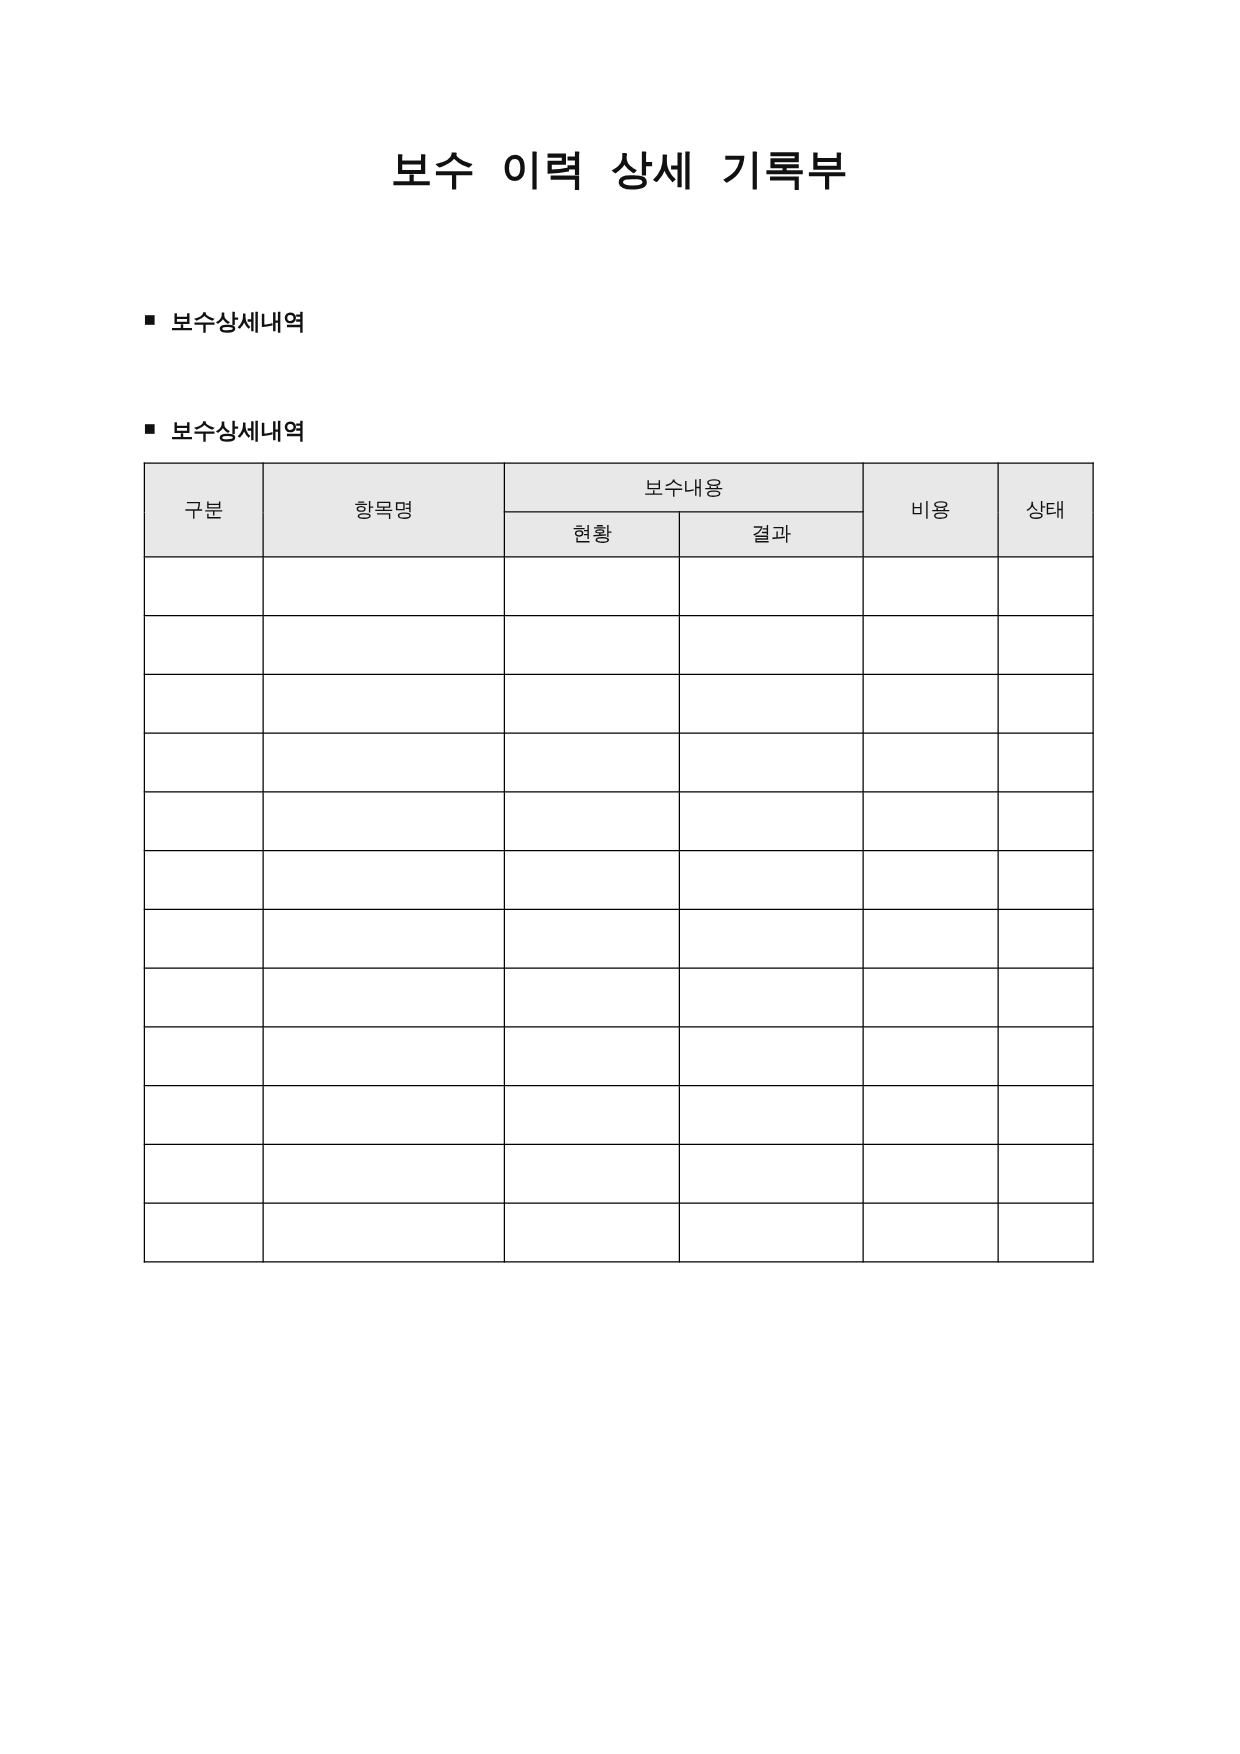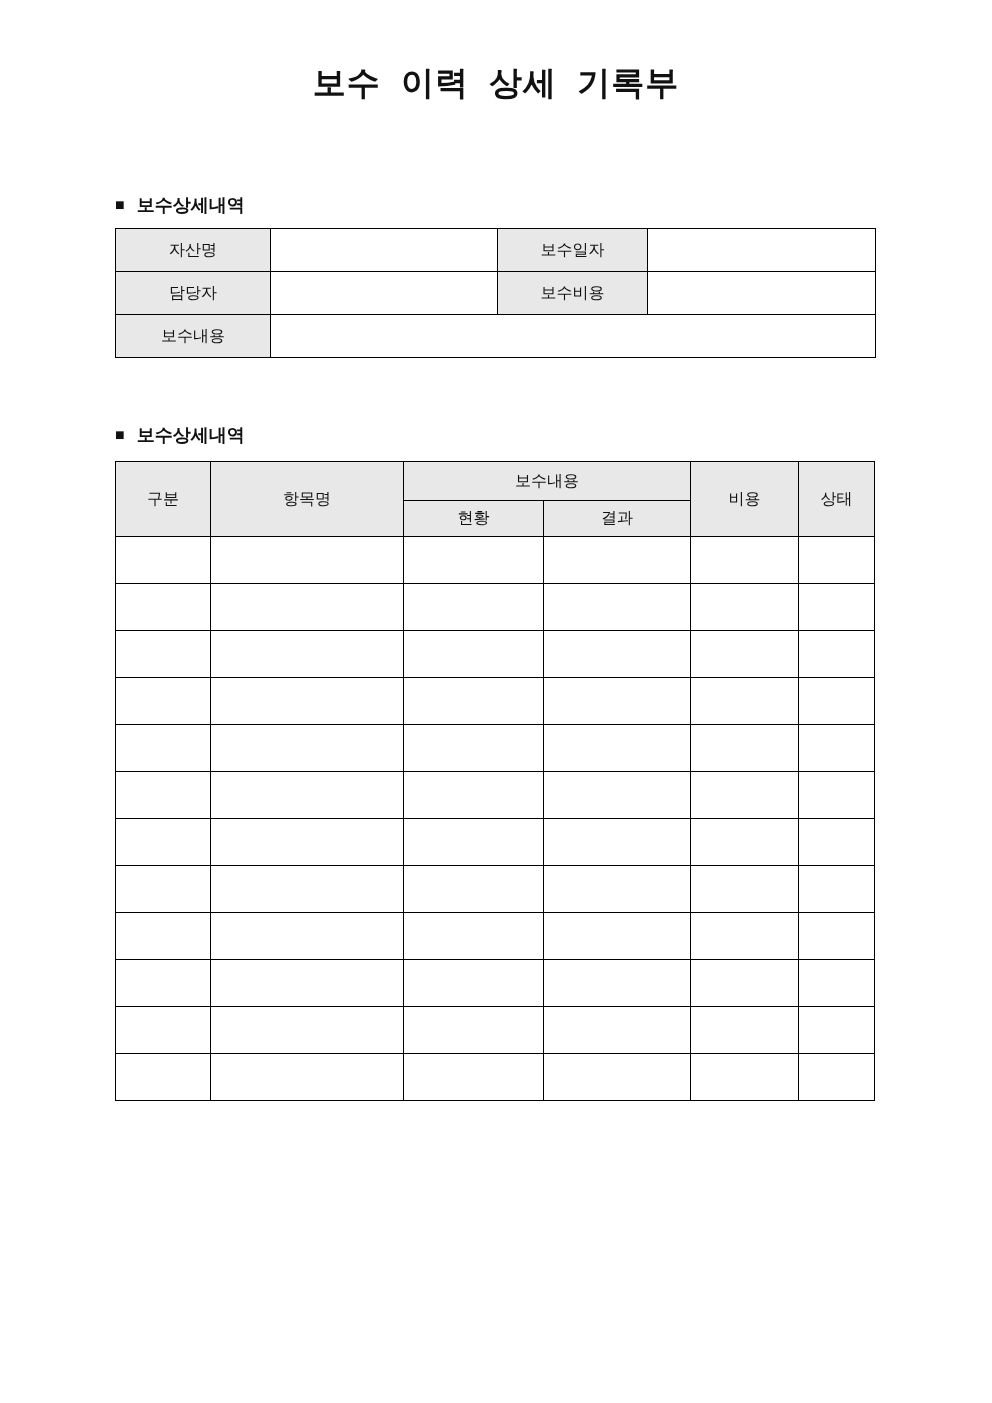--- a/index.html
+++ b/index.html
@@ -9,21 +9,21 @@
     width: 992px;
     height: 1403px;
     margin: 0 auto;
     background: #ffffff;
     font-family: "Liberation Sans", "DejaVu Sans", sans-serif;
     color: #111111;
     overflow: hidden;
   }
   .doc-title {
     margin: 0;
-    padding-top: 63px;
+    padding-top: 115px;
     text-align: center;
     font-size: 33px;
     line-height: 40px;
     font-weight: bold;
     letter-spacing: 1px;
     word-spacing: 10px;
     color: #111111;
   }
   .section-heading {
     margin: 0 0 0 115px;
@@ -72,46 +72,20 @@
 
 <div class="page">
 
   <h1 class="doc-title">보수 이력 상세 기록부</h1>
 
   <div class="section-heading first">
     <span class="marker">■</span>
     <span>보수상세내역</span>
   </div>
 
-  <table class="basic-table">
-    <colgroup>
-      <col style="width:155px">
-      <col style="width:227px">
-      <col style="width:150px">
-      <col style="width:228px">
-    </colgroup>
-    <tbody>
-      <tr>
-        <td class="label-cell">자산명</td>
-        <td class="value-cell"></td>
-        <td class="label-cell">보수일자</td>
-        <td class="value-cell"></td>
-      </tr>
-      <tr>
-        <td class="label-cell">담당자</td>
-        <td class="value-cell"></td>
-        <td class="label-cell">보수비용</td>
-        <td class="value-cell"></td>
-      </tr>
-      <tr>
-        <td class="label-cell">보수내용</td>
-        <td class="value-cell" colspan="3"></td>
-      </tr>
-    </tbody>
-  </table>
 
   <div class="section-heading second">
     <span class="marker">■</span>
     <span>보수상세내역</span>
   </div>
 
   <table class="detail-table">
     <colgroup>
       <col style="width:95px">
       <col style="width:193px">

